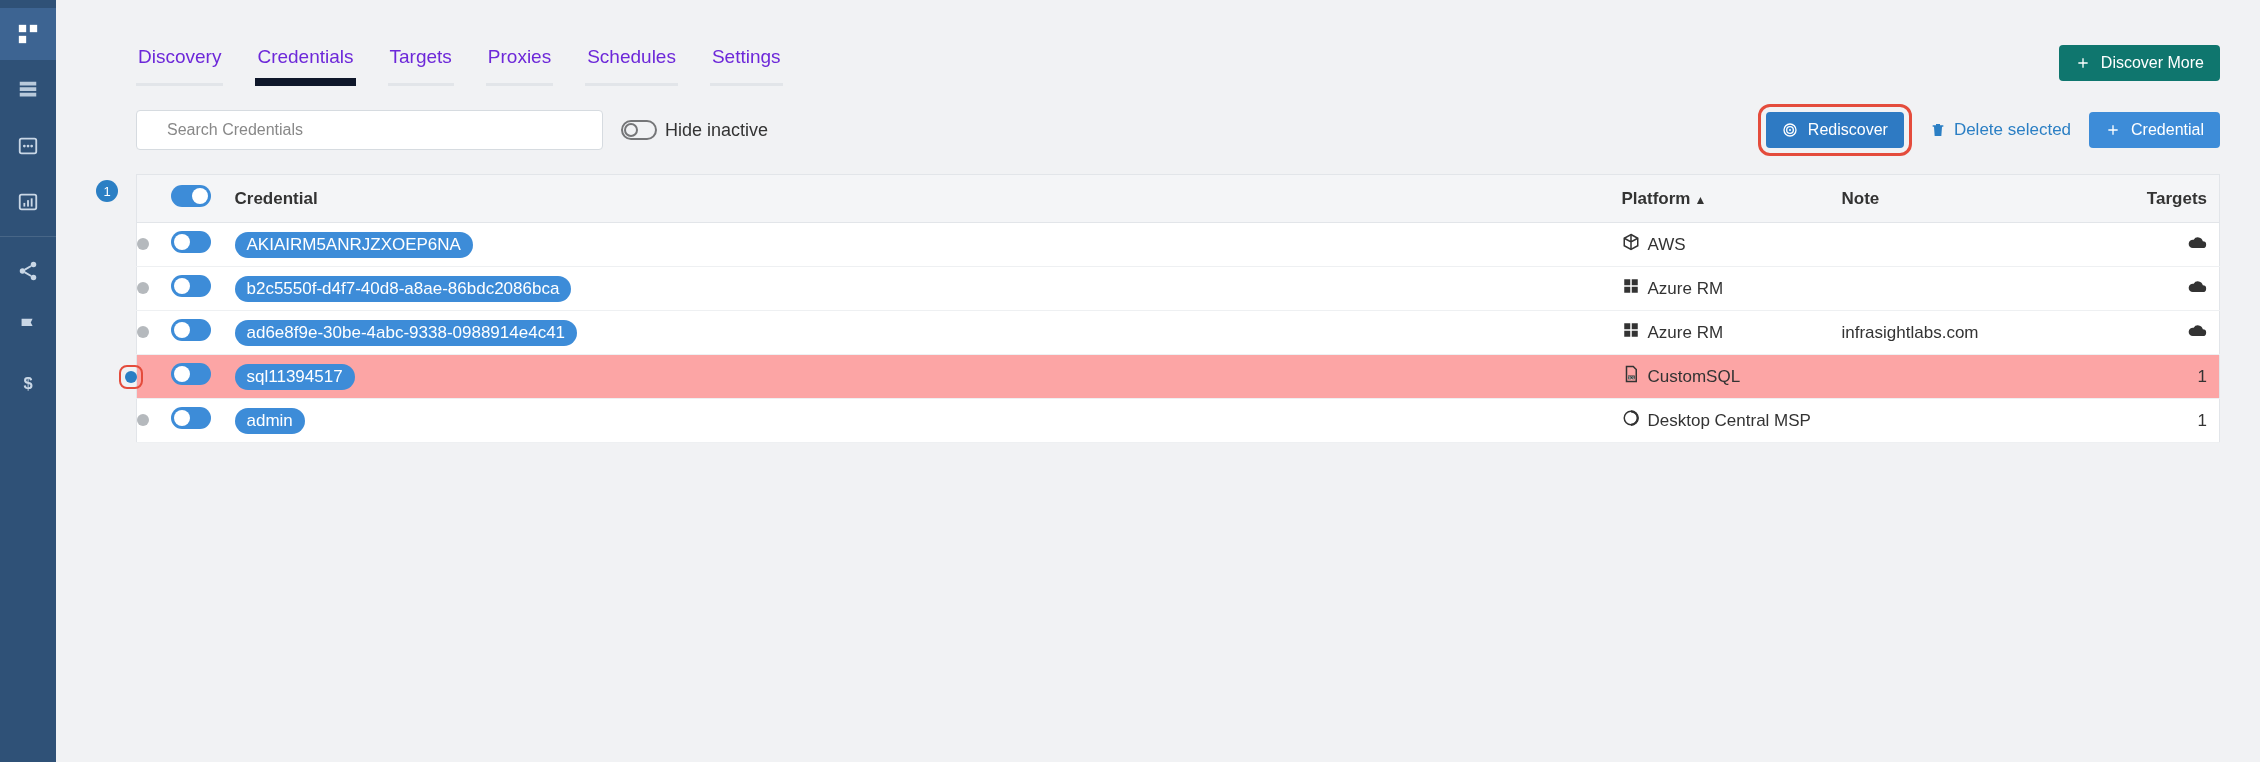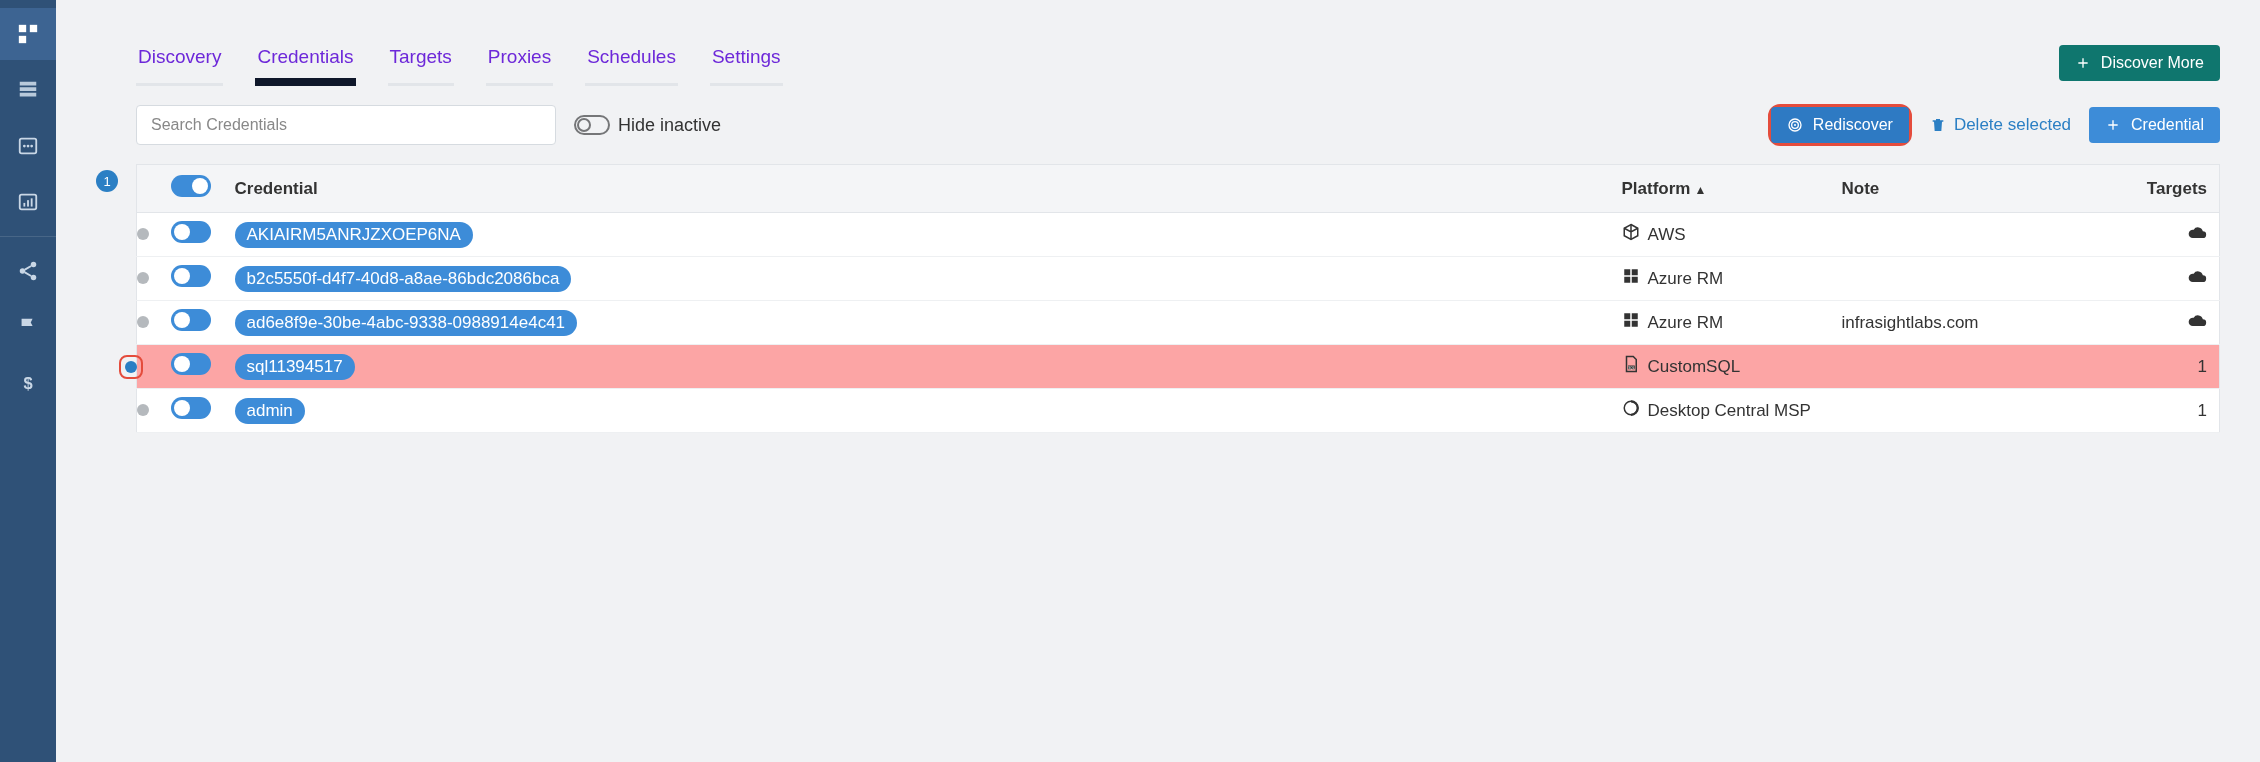--- a/index.html
+++ b/index.html
@@ -96,22 +96,22 @@
 .controls-row {
   display: flex;
   align-items: center;
   gap: 18px;
   justify-content: space-between;
 }
 .controls-left { display: flex; align-items: center; gap: 18px; }
 .controls-right { display: flex; align-items: center; gap: 18px; }
 
 .search-input {
-  width: 420px;
-  padding: 10px 14px;
+  width: 467px;
+  padding: 10px 30px;
   border: 1px solid #d6dbe0;
   border-radius: 4px;
   font-size: 16px;
   color: #3b82f6;
   background: #fff;
 }
 .search-input::placeholder { color: #888; }
 
 .toggle-switch {
   width: 36px;
@@ -131,20 +131,21 @@
   position: absolute;
   left: 1px;
   background: transparent;
 }
 
 .hide-inactive { display: flex; align-items: center; gap: 8px; font-size: 18px; color: #333; }
 
 .red-highlight-btn {
   border: 3px solid #e44c3c;
   border-radius: 12px;
+  padding: 5px;
 }
 
 .link-action {
   display: inline-flex;
   align-items: center;
   gap: 8px;
   color: #2b7fc4;
   font-size: 17px;
   cursor: pointer;
 }

